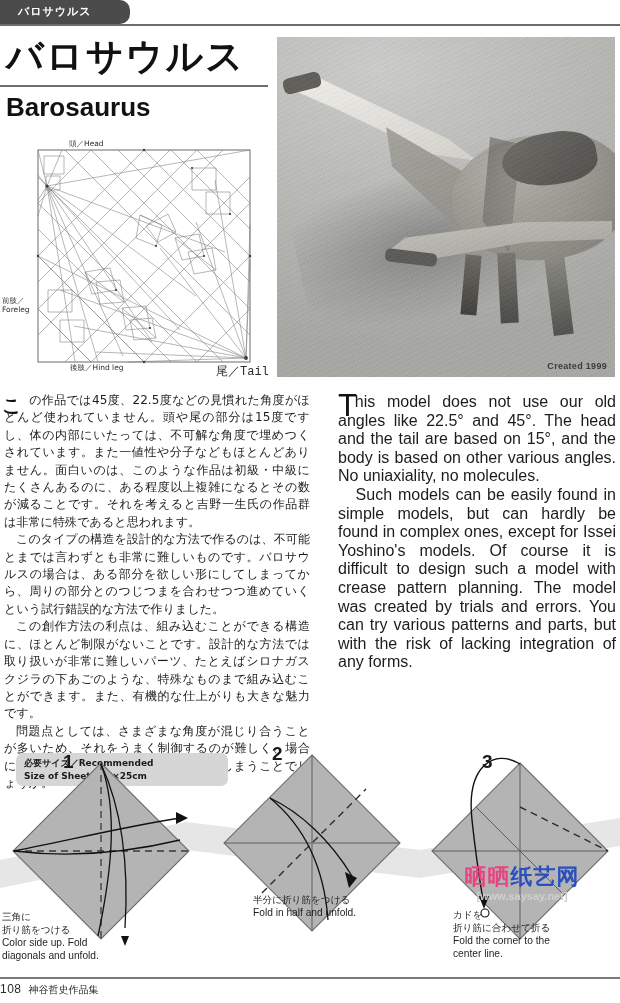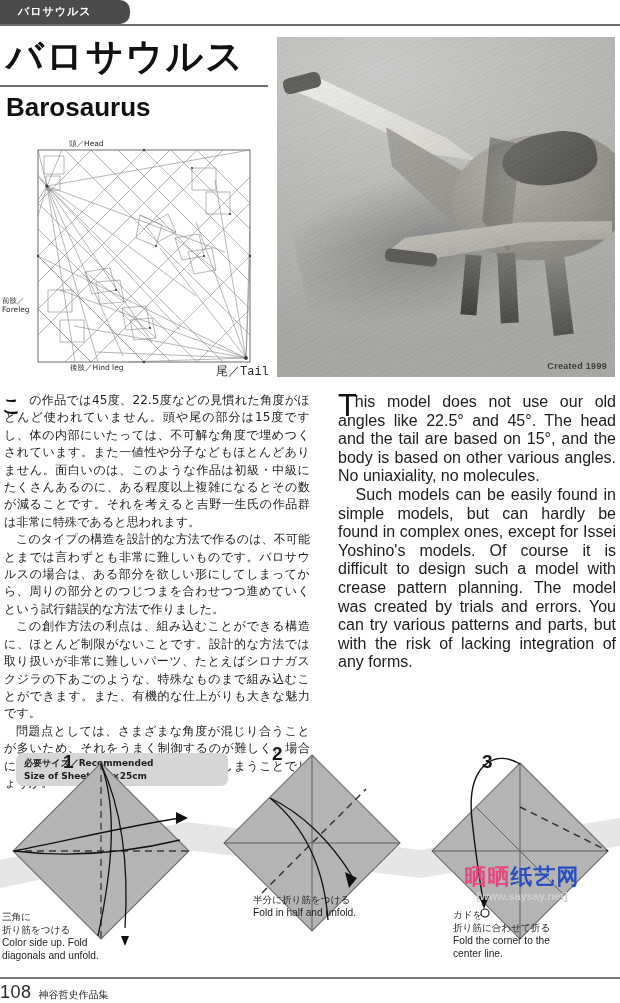--- a/index.html
+++ b/index.html
@@ -108,21 +108,21 @@
       text-align:center;pointer-events:none;}
   #wm-cn{font-size:22px;font-weight:bold;letter-spacing:1px;
       font-family:"DejaVu Sans",sans-serif;}
   #wm-cn .a{color:#e8447f;}
   #wm-cn .b{color:#2a4fbe;}
   #wm-url{font-size:11px;color:#cfcfcf;font-weight:bold;margin-top:-2px;}
 
   
   #rule-bottom{position:absolute;left:0;top:977px;width:620px;height:1.5px;background:#7a7a7a;}
   #footer{position:absolute;left:0px;top:982px;font-size:11px;color:#2a2a2a;}
-  #footer .pg{font-size:18px;letter-spacing:.5px;}
+  #footer .pg{font-size:12px;letter-spacing:.5px;}
   #footer .bk{font-size:10px;font-family:"DejaVu Sans",sans-serif;margin-left:7px;}
 </style>
 </head>
 <body>
 
 <div id="header-tab">
   <span>バロサウルス</span>
 </div>
 <div id="rule-top"></div>
 

